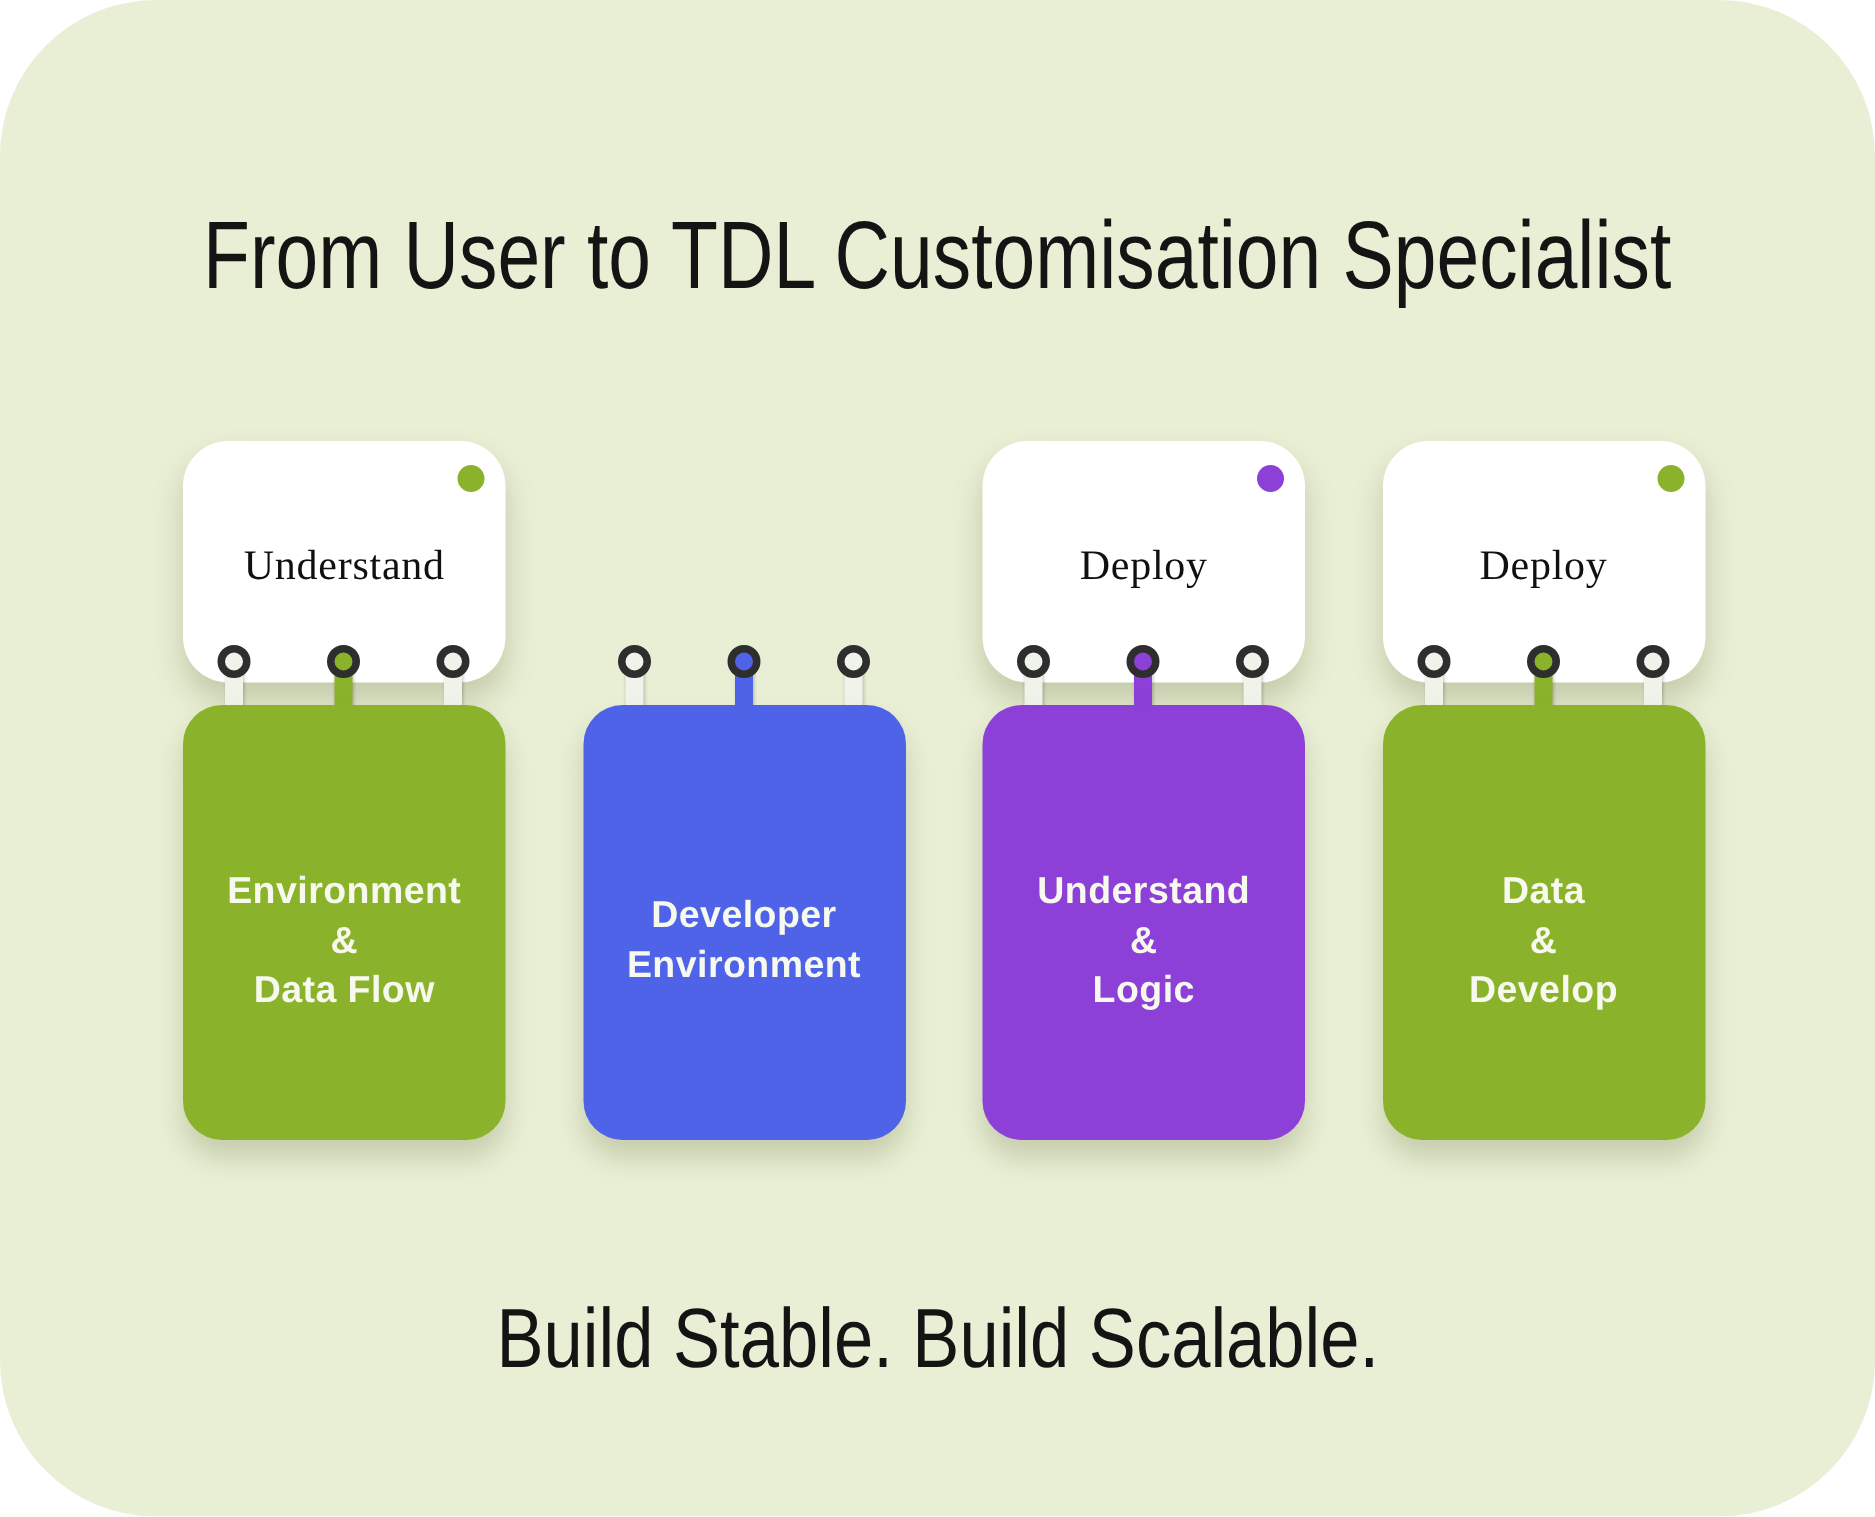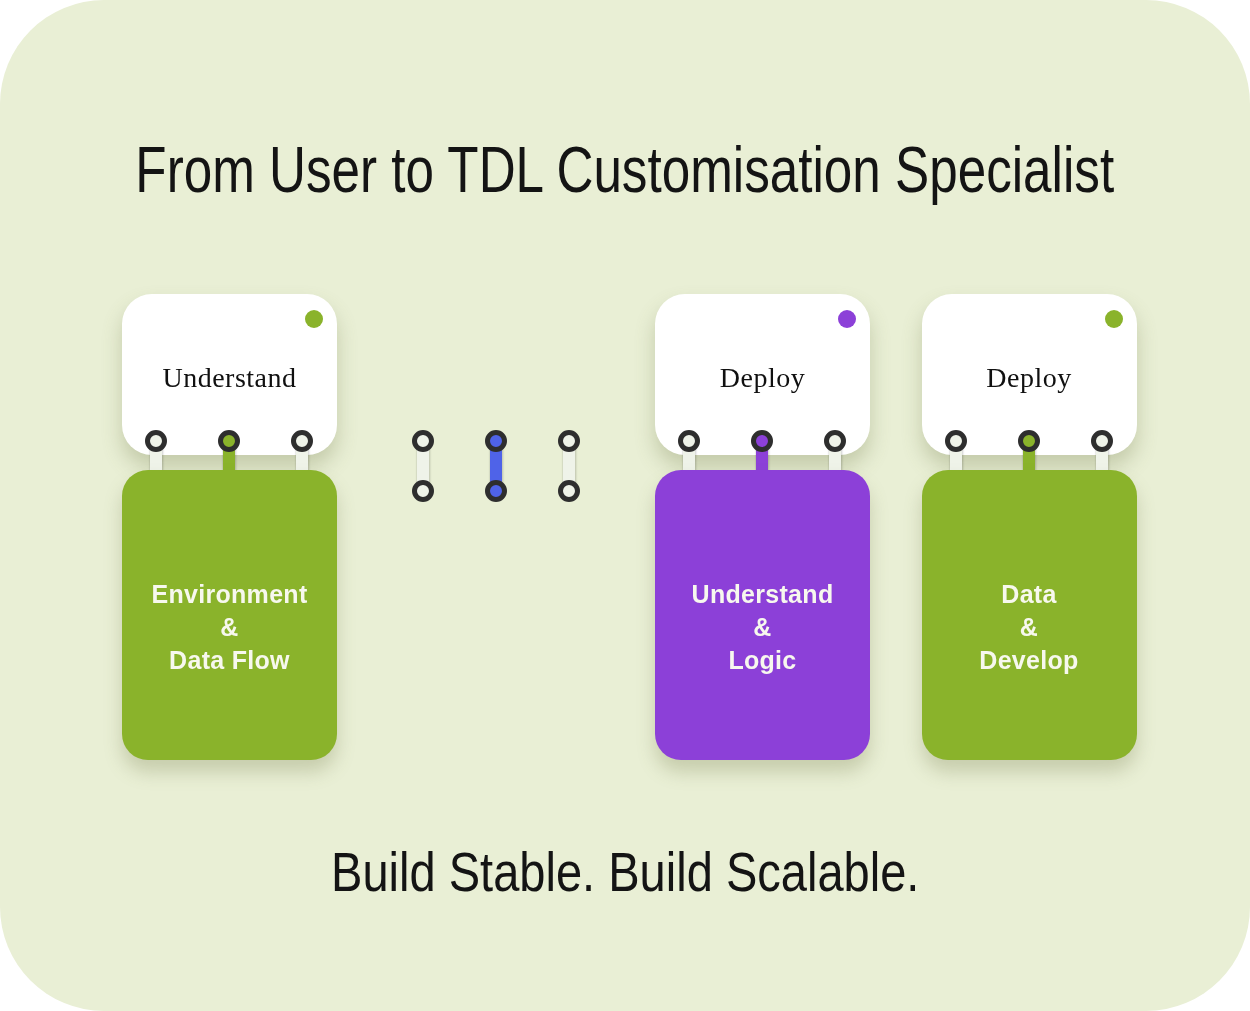--- a/index.html
+++ b/index.html
@@ -18,21 +18,21 @@
   
   .headline{
     position:absolute;top:138px;left:0;width:100%;
     text-align:center;
     font-size:64px;line-height:64px;
     color:var(--heading-text,#141414);
     white-space:nowrap;
   }
   .headline .squeeze{display:inline-block;transform:scaleX(0.80);transform-origin:center;}
   .tagline{
-    position:absolute;top:844px;left:0;width:100%;
+    position:absolute;top:864px;left:0;width:100%;
     text-align:center;
     font-size:56px;line-height:56px;
     color:var(--heading-text,#141414);
     white-space:nowrap;
   }
   .tagline .squeeze{display:inline-block;transform:scaleX(0.84);transform-origin:center;}
   
   .cards{
     position:absolute;left:122px;top:294px;
     width:1010px;height:466px;
@@ -142,20 +142,27 @@
       <div class="ring r2 mid">
           <span class="strap"></span>
           <span class="hole top"></span>
           <span class="hole bottom"></span>
         </div>
       <div class="ring r3">
           <span class="strap"></span>
           <span class="hole top"></span>
           <span class="hole bottom"></span>
         </div>
+      <div class="bottom-card">
+        <span class="body-text">
+          <span class="body-line">Developer</span>
+          <span class="body-line">Environment</span>
+
+        </span>
+      </div>
     </div>
 
     <div class="card-col" style="--accent: #8c40d8;">
       <div class="top-card">
         <span class="accent-dot"></span>
         <span class="step-label">Deploy</span>
       </div>
       <div class="ring r1">
           <span class="strap"></span>
           <span class="hole top"></span>

